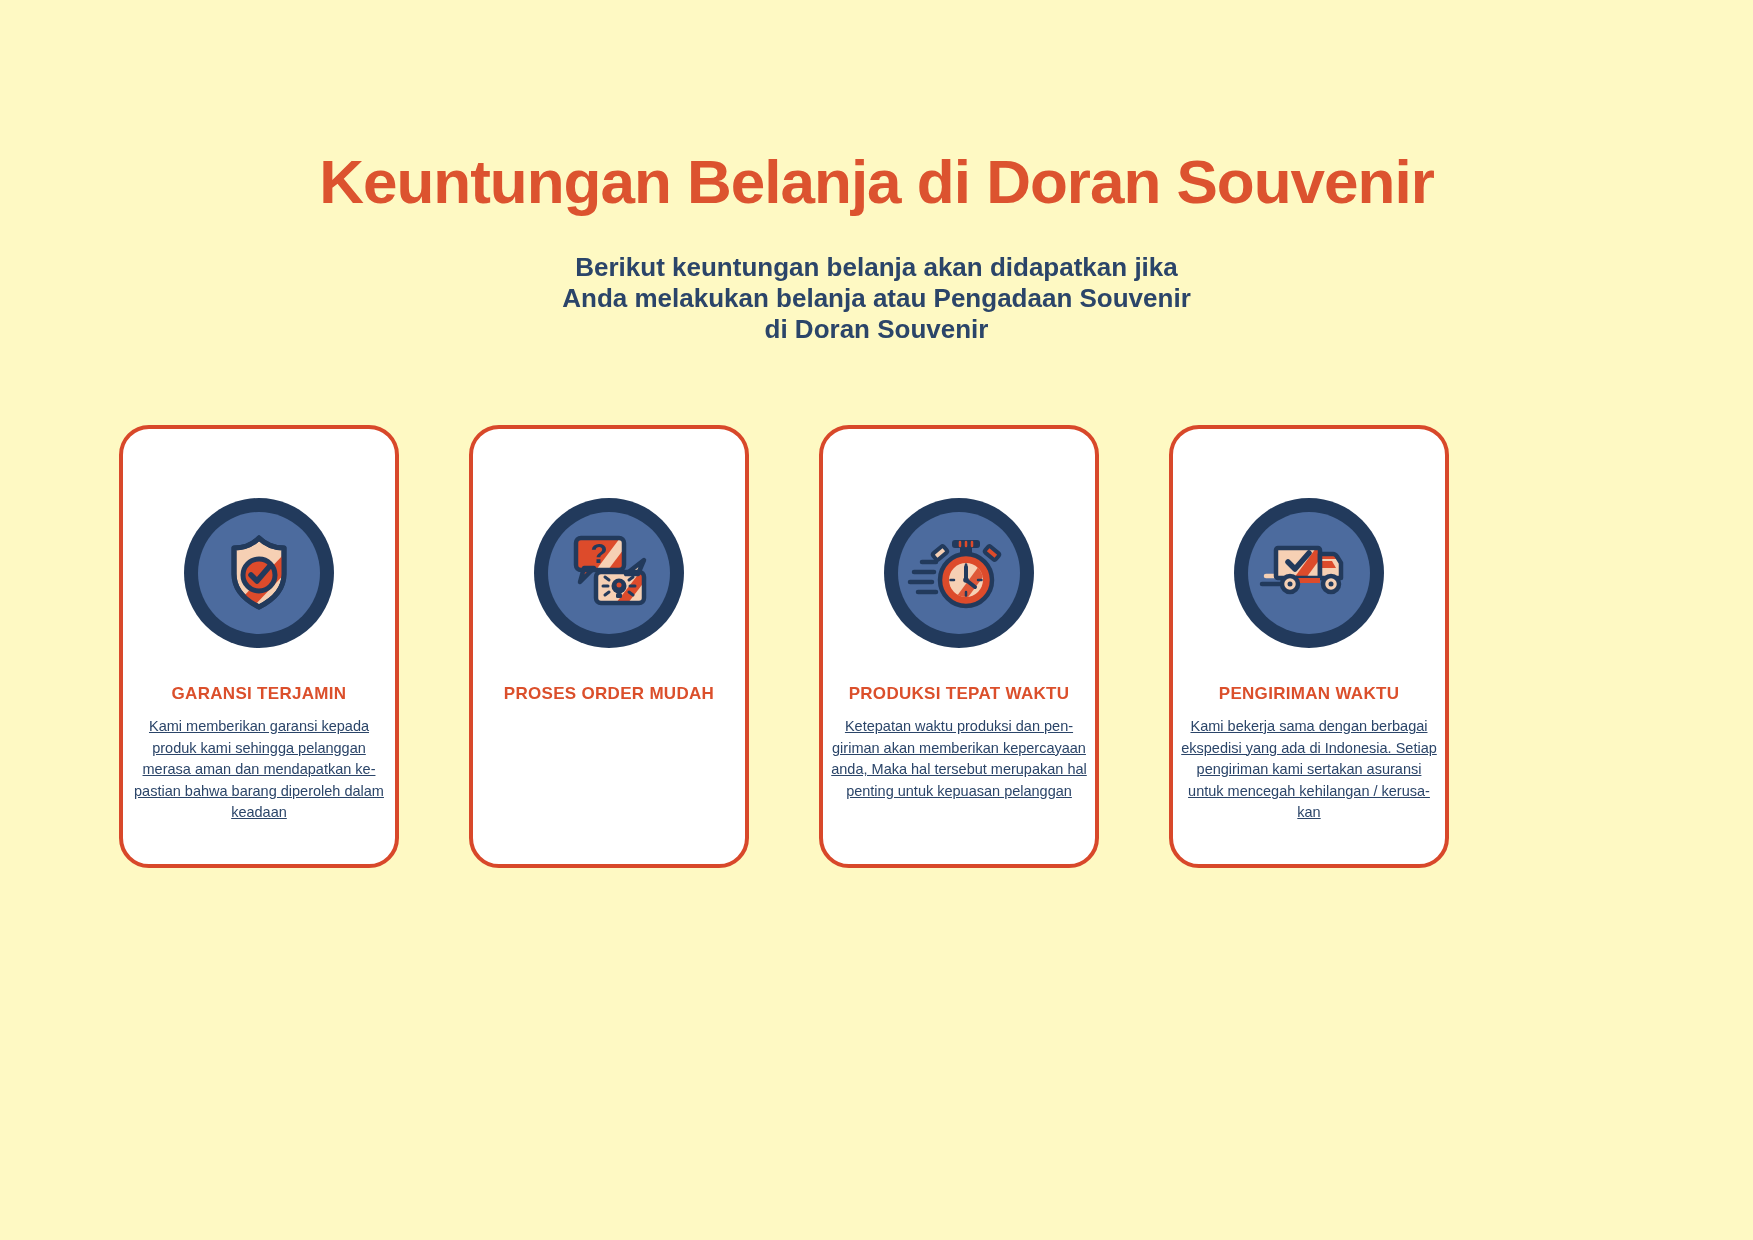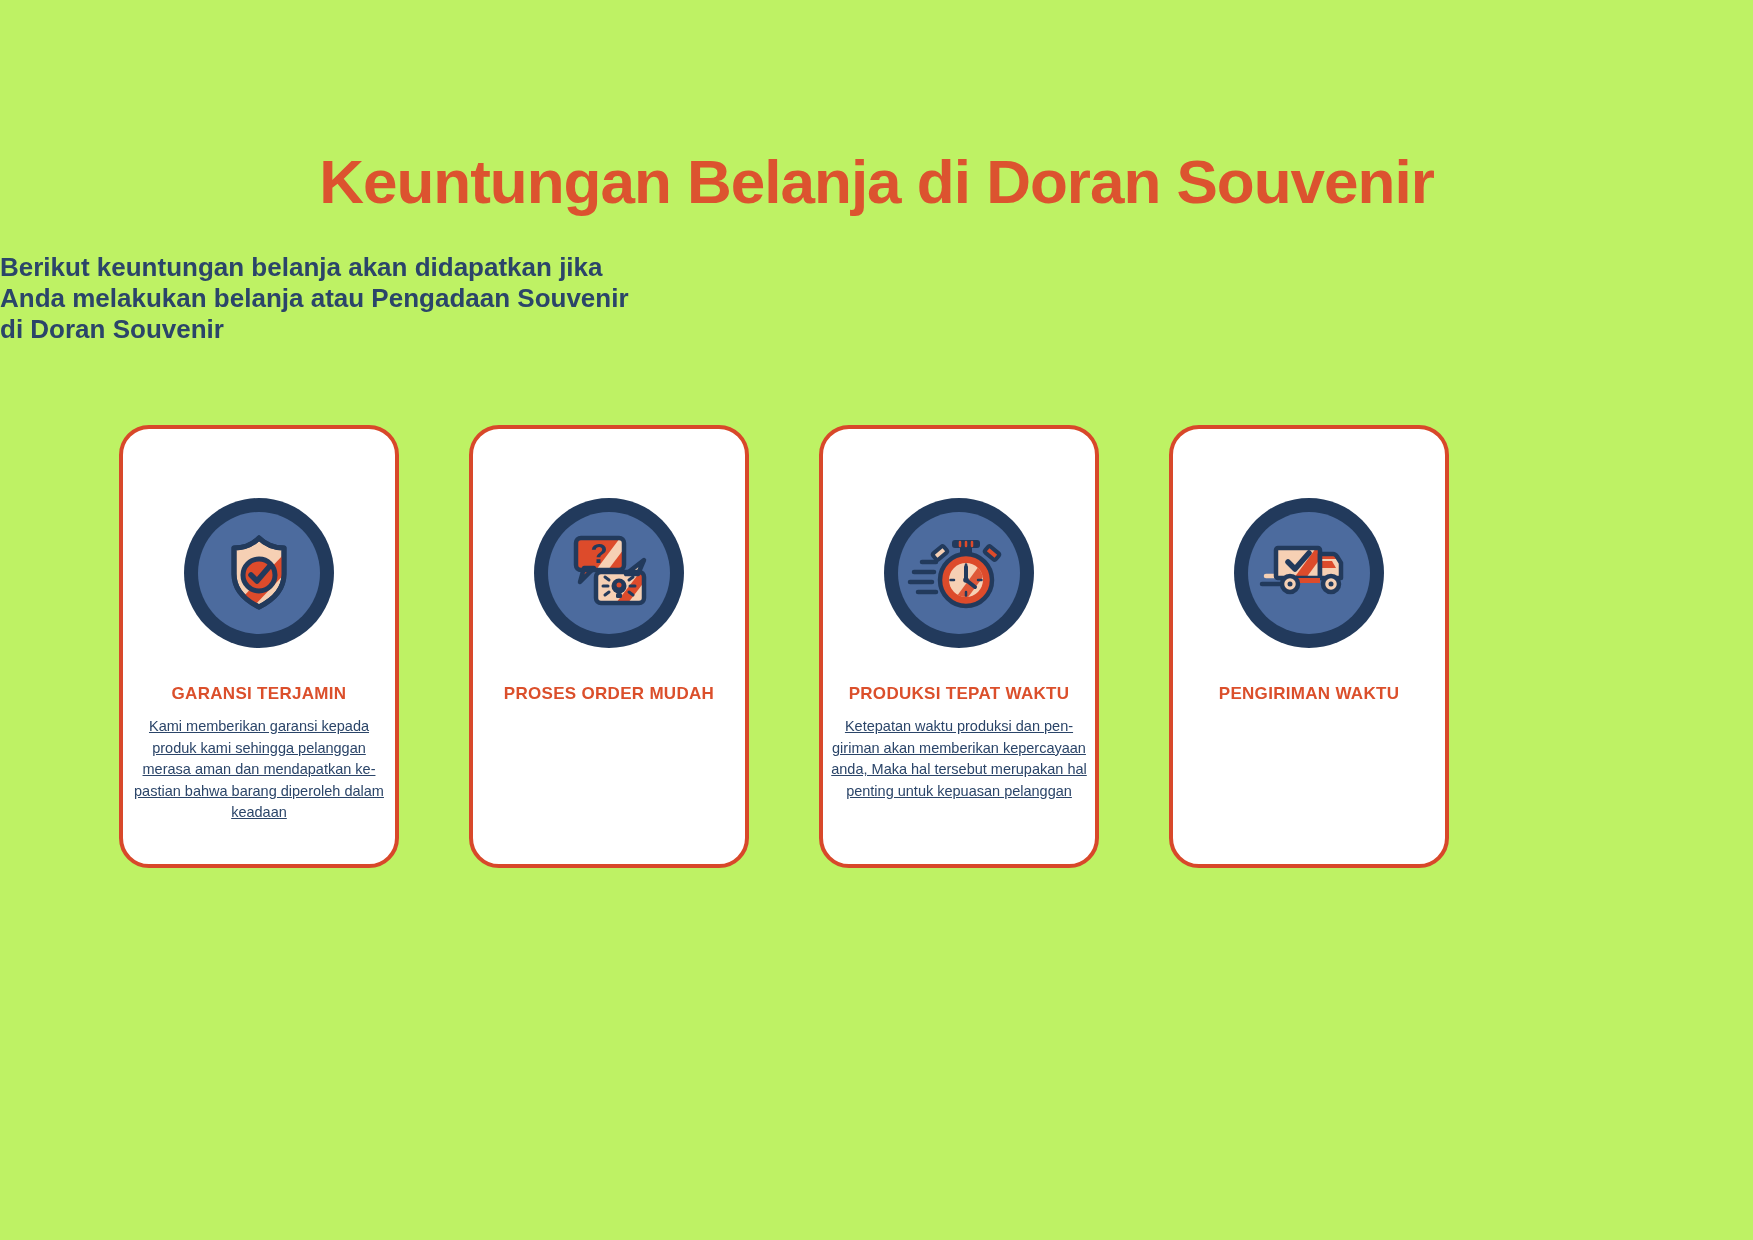--- a/index.html
+++ b/index.html
@@ -1,21 +1,21 @@
 <!DOCTYPE html>
 <html><head>
 <meta charset="utf-8">
 <style>
   html, body { margin: 0; padding: 0; background: #ffffff; }
   .stage {
     position: relative;
     width: 1753px;
     height: 1240px;
     margin: 0 auto;
-    background: #bef264;
+    background: #fef9c3;
     font-family: "Liberation Sans", sans-serif;
     overflow: hidden;
   }
   .page-title {
     position: absolute;
     top: 146px;
     left: 0;
     width: 100%;
     margin: 0;
     text-align: center;
@@ -23,20 +23,21 @@
     font-weight: 700;
     letter-spacing: -1px;
     color: #DC532F;
   }
   .page-subtitle {
     position: absolute;
     top: 252px;
     left: 0;
     width: 100%;
     margin: 0;
+    text-align: center;
     font-size: 26px;
     font-weight: 700;
     line-height: 31px;
     color: #2B4569;
     white-space: pre-line;
   }
   .cards {
     position: absolute;
     top: 425px;
     left: 119px;
@@ -245,16 +246,21 @@
 
           <rect x="62" y="82" width="26" height="5" fill="#DD4B2B"></rect>
 
           <circle cx="58" cy="88" r="8" fill="#F6D0B4" stroke="#223A5C" stroke-width="4.5"></circle>
           <circle cx="58" cy="88" r="2.5" fill="#223A5C"></circle>
           <circle cx="99" cy="88" r="8" fill="#F6D0B4" stroke="#223A5C" stroke-width="4.5"></circle>
           <circle cx="99" cy="88" r="2.5" fill="#223A5C"></circle>
         </svg>
       </div>
       <h3 class="card-title">PENGIRIMAN WAKTU</h3>
+      <p class="card-body">Kami bekerja sama dengan berbagai
+ekspedisi yang ada di Indonesia. Setiap
+pengiriman kami sertakan asuransi
+untuk mencegah kehilangan / kerusa-
+kan</p>
     </section>
 
   </div>
 </div>
 
 </body></html>

